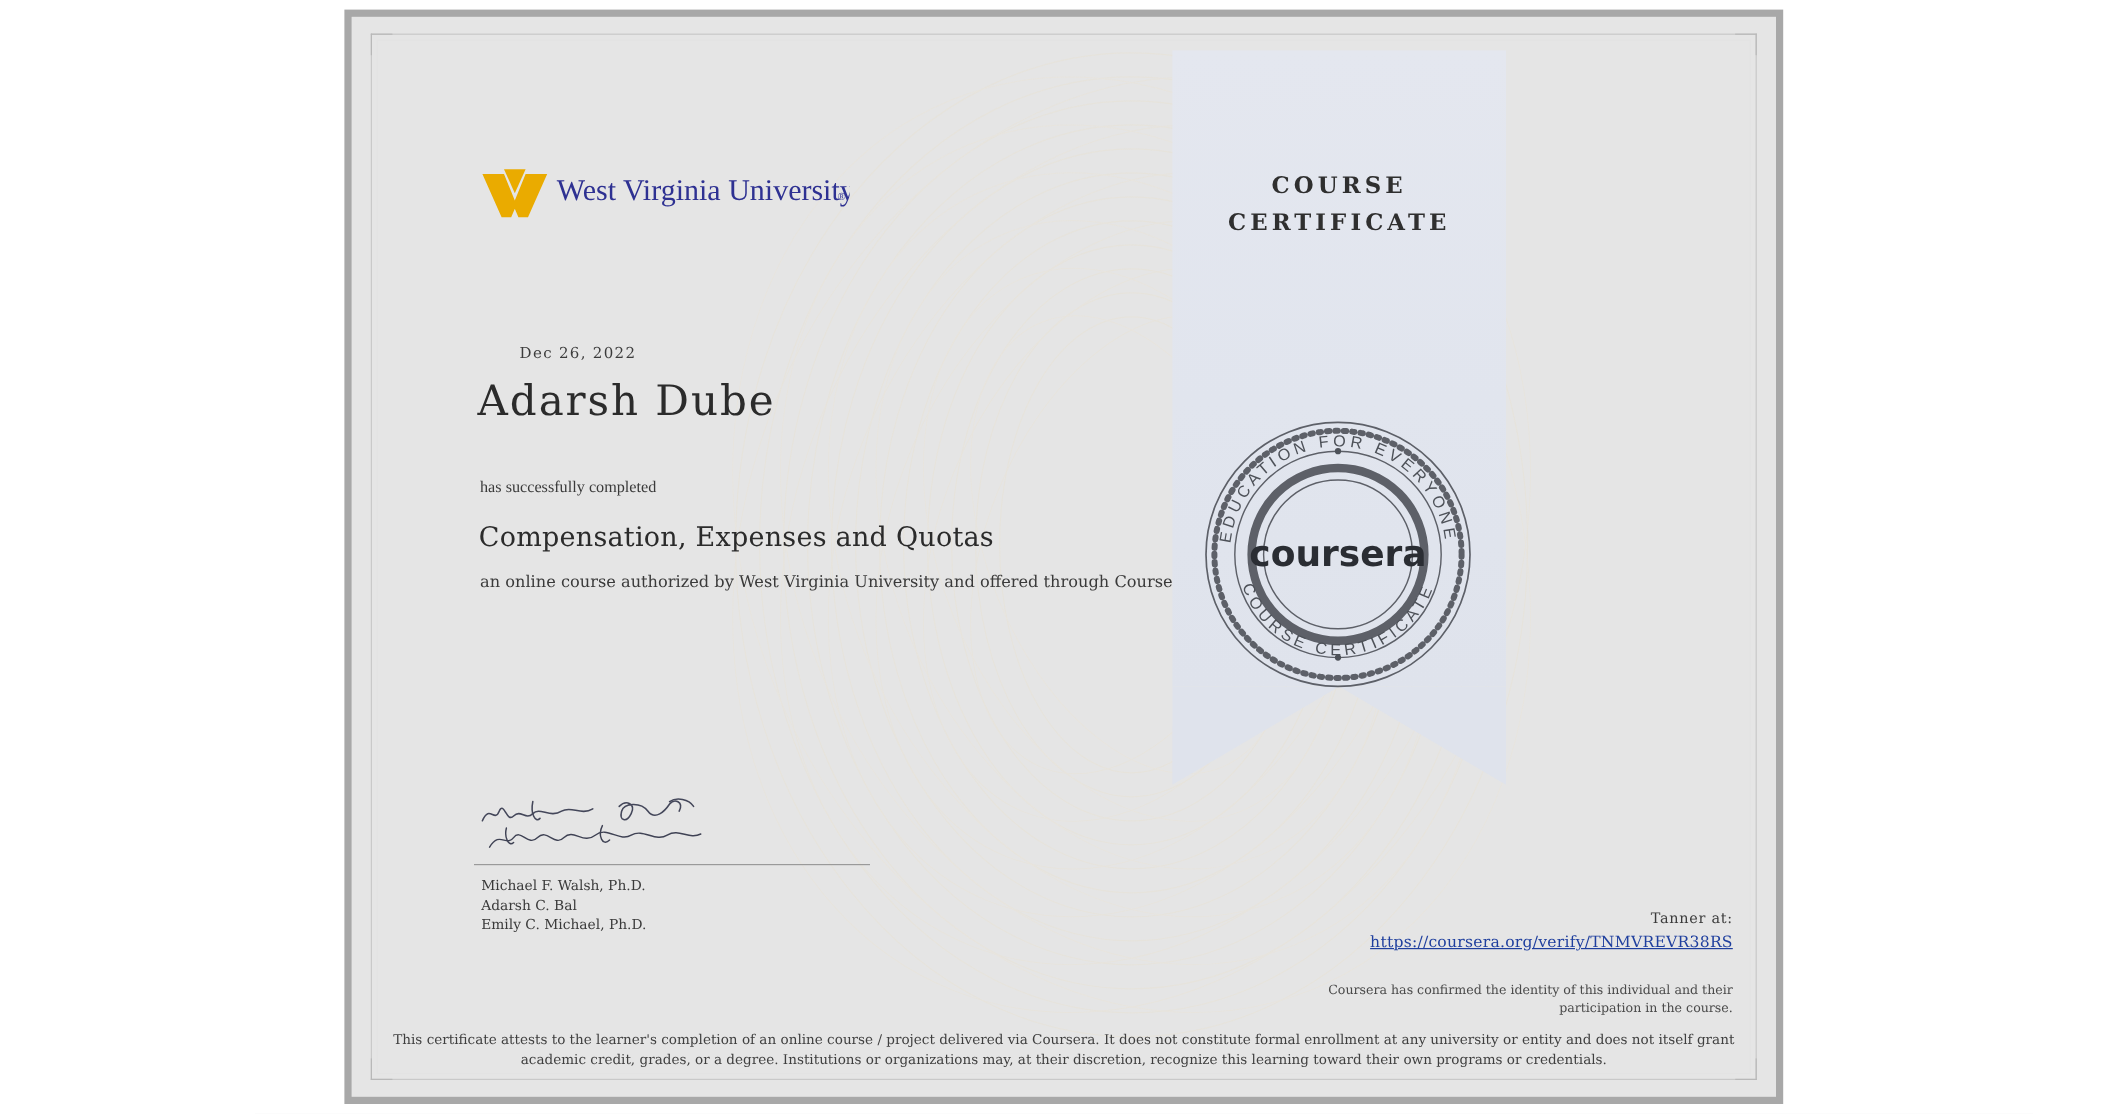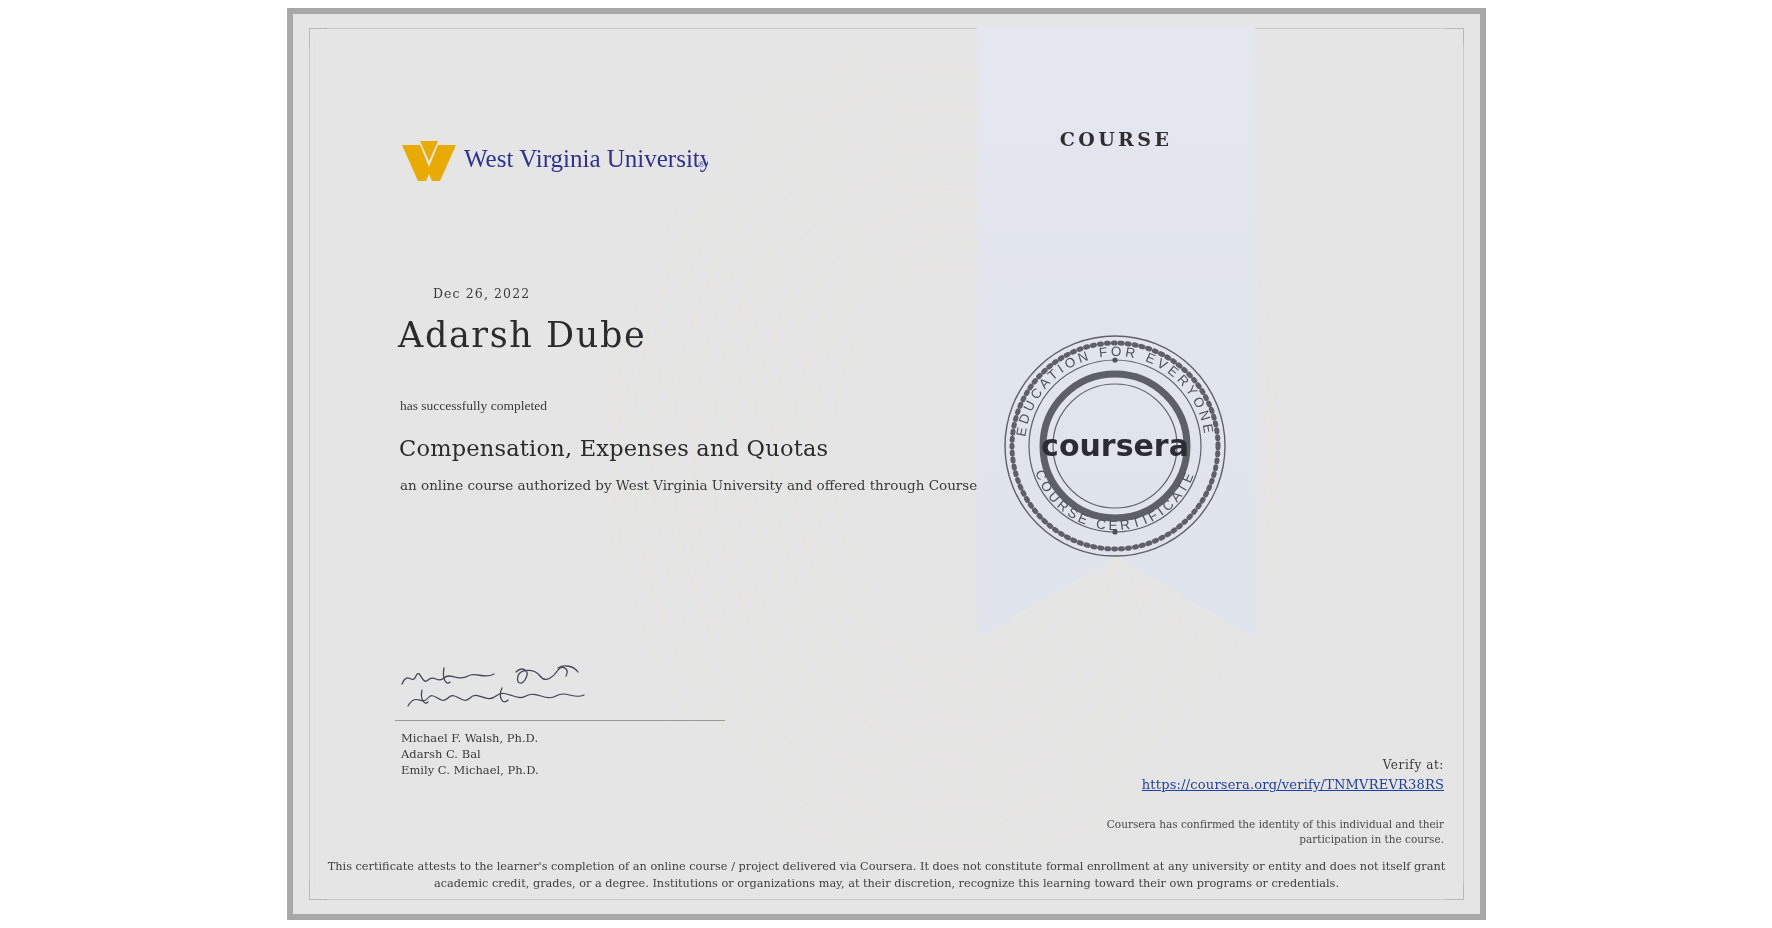--- a/index.html
+++ b/index.html
@@ -171,21 +171,21 @@
     font-size: 11.5px;
     line-height: 16.2px;
     color: #3a3a3a;
     white-space: nowrap;
   }
 
   
   .ribbon {
     position: absolute;
     left: 684px;
-    top: 12px;
+    top: 28px;
     width: 278px;
     height: 612px;
   }
   .ribbon-body {
     position: absolute;
     left: 0; top: 0;
     width: 278px;
     height: 530px;
     background: linear-gradient(180deg, #e4e7ef 0%, #e1e5ee 55%, #dfe3ec 100%);
   }
@@ -361,20 +361,21 @@
             <div>Emily C. Michael, Ph.D.</div>
           </div>
         </div>
       </div>
 
       <div class="ribbon">
         <div class="ribbon-body"></div>
         <div class="ribbon-tail"></div>
         <div class="ribbon-title">
           <div>COURSE</div>
+          <div>CERTIFICATE</div>
         </div>
 
         <div class="seal">
           <svg viewBox="0 0 228 228" width="228" height="228">
             <defs>
               <path id="arcTop" d="M 24,114 A 90,90 0 0 1 204,114"></path>
               <path id="arcBottom" d="M 30,114 A 84,84 0 0 0 198,114"></path>
             </defs>
             <circle cx="114" cy="114" r="110" fill="none" stroke="#5d6068" stroke-width="1.4"></circle>
             <circle cx="114" cy="114" r="103" fill="none" stroke="#5d6068" stroke-width="5" stroke-dasharray="2 5" stroke-linecap="round"></circle>
@@ -388,21 +389,21 @@
               <textPath href="#arcBottom" startOffset="50%" text-anchor="middle">COURSE CERTIFICATE</textPath>
             </text>
             <circle cx="114" cy="28" r="2.6" fill="#4d5158"></circle>
             <circle cx="114" cy="200" r="2.6" fill="#4d5158"></circle>
             <text x="114" y="124" text-anchor="middle" font-family="'DejaVu Sans', sans-serif" font-size="30" font-weight="bold" fill="#2a2d33">coursera</text>
           </svg>
         </div>
       </div>
 
       <div class="verify">
-        <div class="verify-label">Verify at:</div>
+        <div class="verify-label">Tanner at:</div>
         <a class="verify-url" href="#">https://coursera.org/verify/TNMVREVR38RS</a>
         <div class="verify-note">Coursera has confirmed the identity of this individual and their participation in the course.</div>
       </div>
 
       <div class="disclaimer">This certificate attests to the learner's completion of an online course / project delivered via Coursera. It does not constitute formal enrollment at any university or entity and does not itself grant academic credit, grades, or a degree. Institutions or organizations may, at their discretion, recognize this learning toward their own programs or credentials.</div>
 
     </div>
   </div>
 </div>
 

